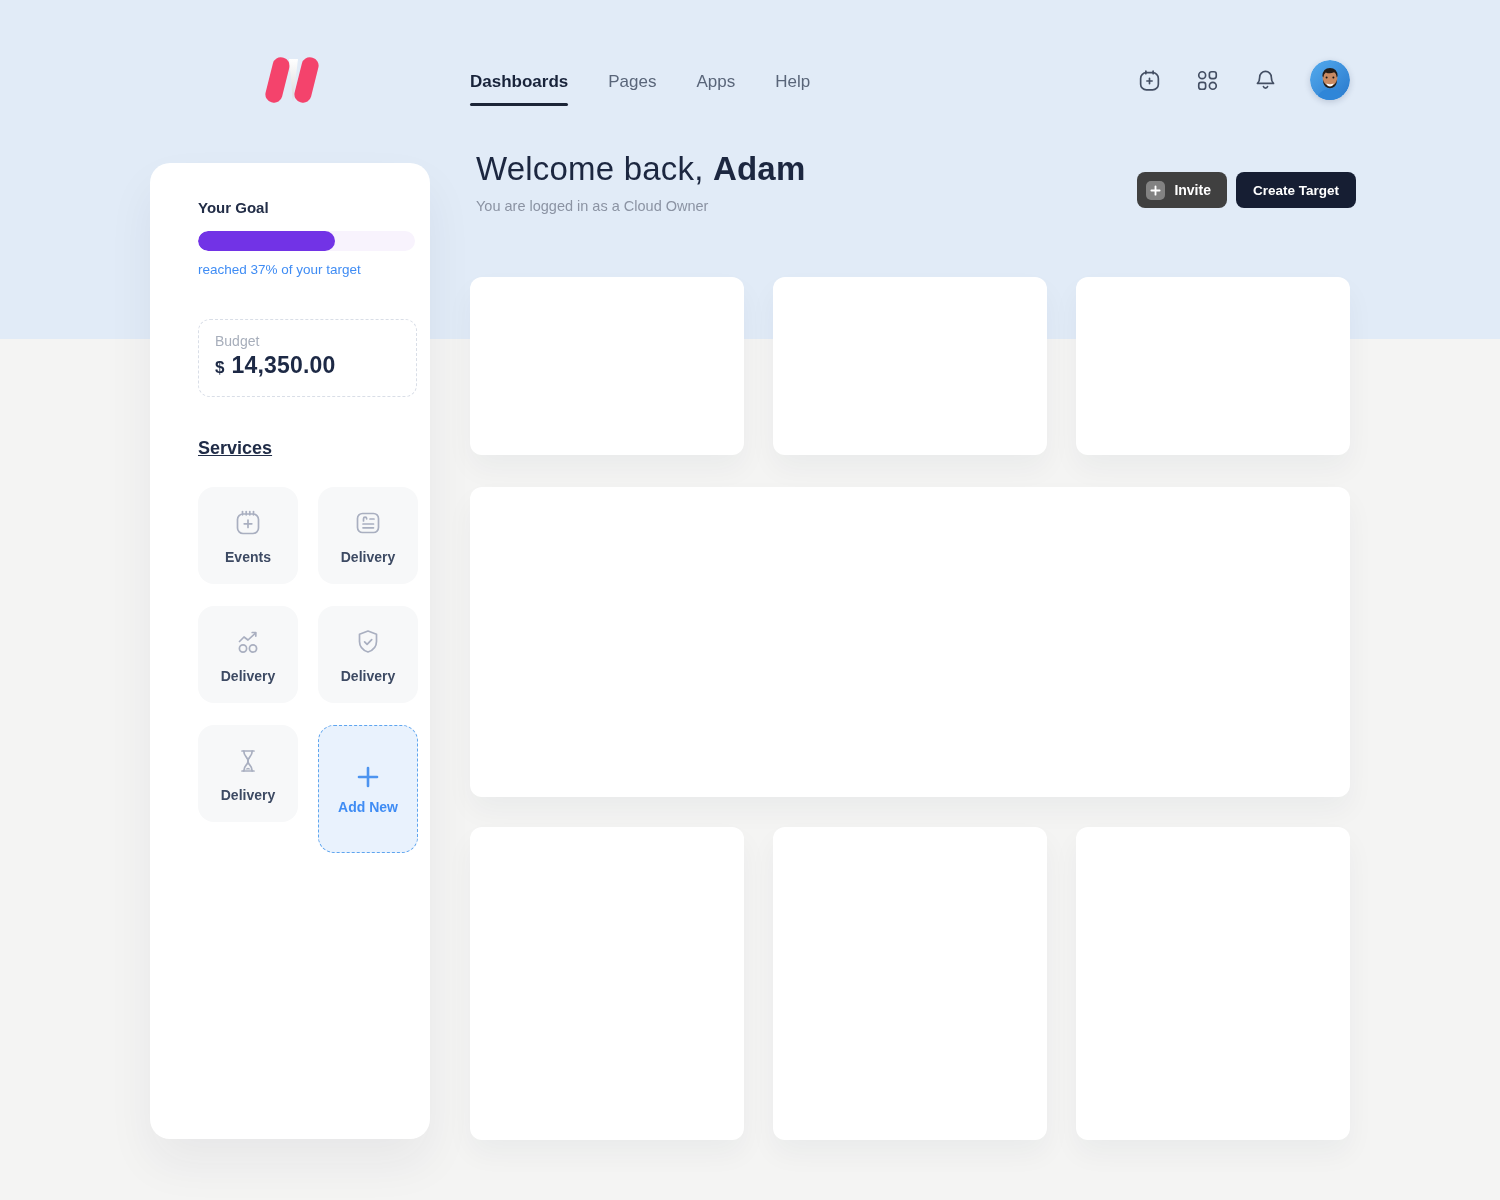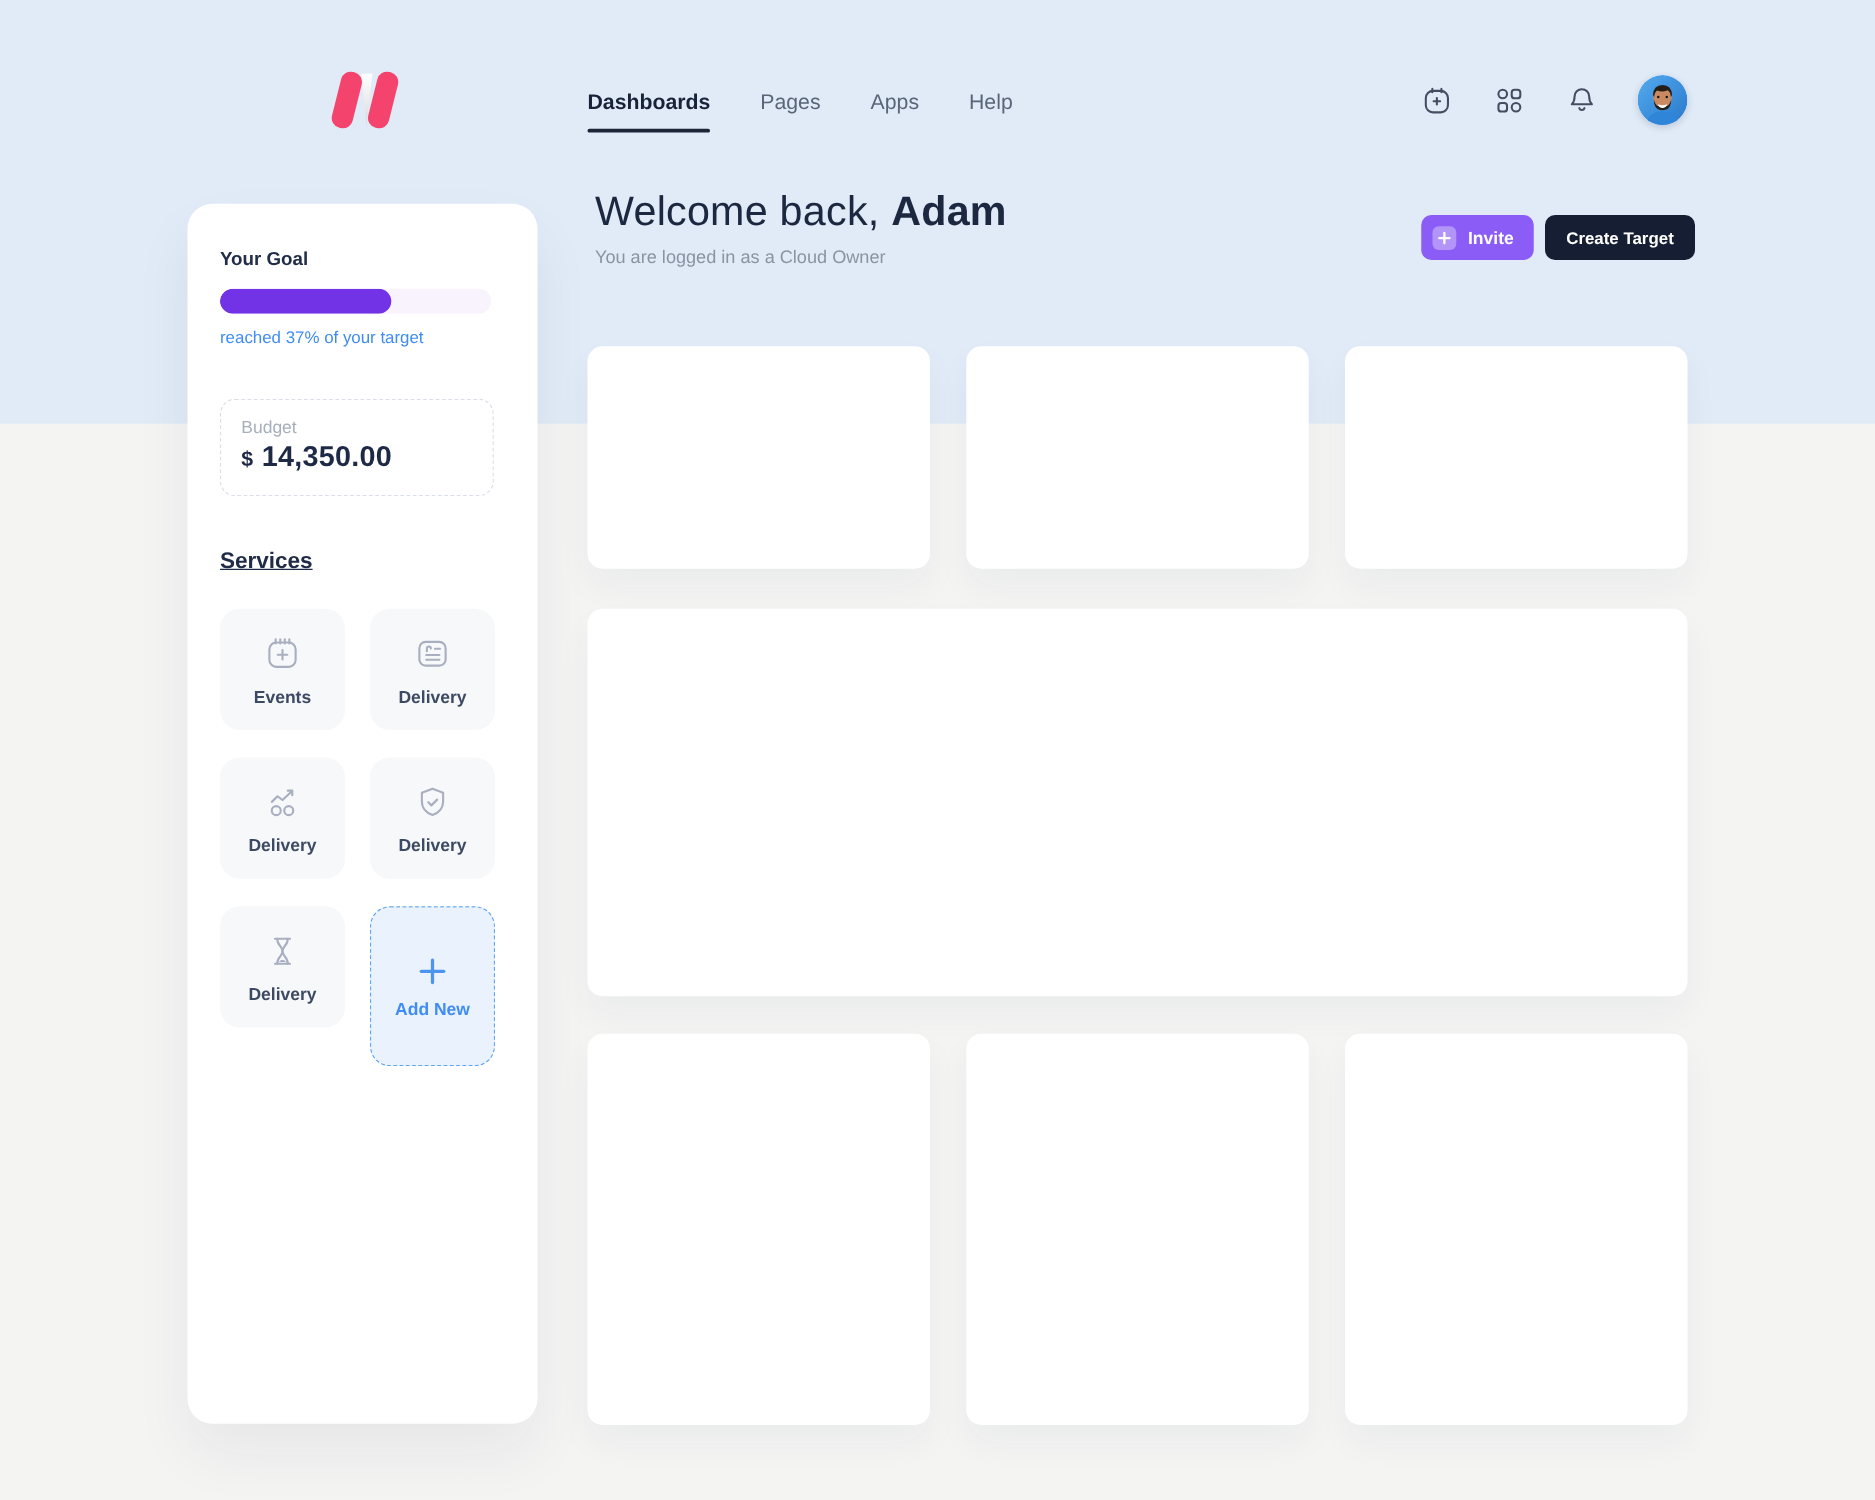--- a/index.html
+++ b/index.html
@@ -28,21 +28,21 @@
   .top-icons { position:absolute; right:150px; top:60px; display:flex; align-items:center; gap:32px; }
   .icon-btn { width:26px; height:26px; cursor:pointer; display:flex; align-items:center; justify-content:center; }
   .icon-btn svg { stroke:#434E63; fill:none; stroke-width:1.6; stroke-linecap:round; stroke-linejoin:round; }
   .avatar { width:40px; height:40px; border-radius:50%; overflow:hidden; cursor:pointer; box-shadow:0 2px 6px rgba(20,40,80,.18); }
 
   
   .sidebar {
     position:absolute; left:150px; top:163px; width:280px; height:976px;
     background:#FFFFFF; border-radius:20px;
     box-shadow:0 24px 48px rgba(30,42,68,.06);
-    padding:36px 26px;
+    padding:36px 48px;
   }
   .goal-title { font-size:15px; font-weight:700; color:#222D47; }
   .progress-track {
     margin-top:15px; width:217px; height:20px; border-radius:10px;
     background:#F8F3FD; overflow:hidden;
   }
   .progress-fill { height:100%; border-radius:10px; background:#7233E6; }
   .goal-caption { margin-top:11px; font-size:13.5px; color:#3F8CF4; cursor:pointer; }
 
   .budget-box {
@@ -72,21 +72,21 @@
 
   
   .main { position:absolute; left:448px; top:150px; width:880px;margin-left:28px; }
   .welcome-row { display:flex; justify-content:space-between; align-items:flex-start; }
   .welcome-title { font-size:33px; color:#1C2740; font-weight:400; letter-spacing:.2px; }
   .welcome-title b { font-weight:800; }
   .welcome-sub { margin-top:10px; font-size:14.5px; color:#8B93A3; }
   .action-buttons { display:flex; gap:9px; margin-top:22px; }
   .btn { height:36px; border:none; border-radius:8px; font-family:inherit; font-size:14px;
          display:flex; align-items:center; cursor:pointer; color:#fff; }
-  .btn-invite { background:#8b5cf6; padding:0 16px 0 9px; gap:9px; font-weight:600;justify-content:space-between; }
+  .btn-invite { background:#404040; padding:0 16px 0 9px; gap:9px; font-weight:600;justify-content:space-between; }
   .invite-plus {
     width:19px; height:19px; border-radius:5px; background:rgba(255,255,255,.35);
     display:flex; align-items:center; justify-content:center;
   }
   .invite-plus svg { stroke:#FFFFFF; stroke-width:2; stroke-linecap:round; }
   .btn-dark { background:#161E33; padding:12px 17px; font-weight:600; font-size:13.5px; }
 
   .cards { position:absolute; left:470px; top:277px; width:880px; }
   .card {
     position:absolute; background:#FFFFFF; border-radius:12px;

